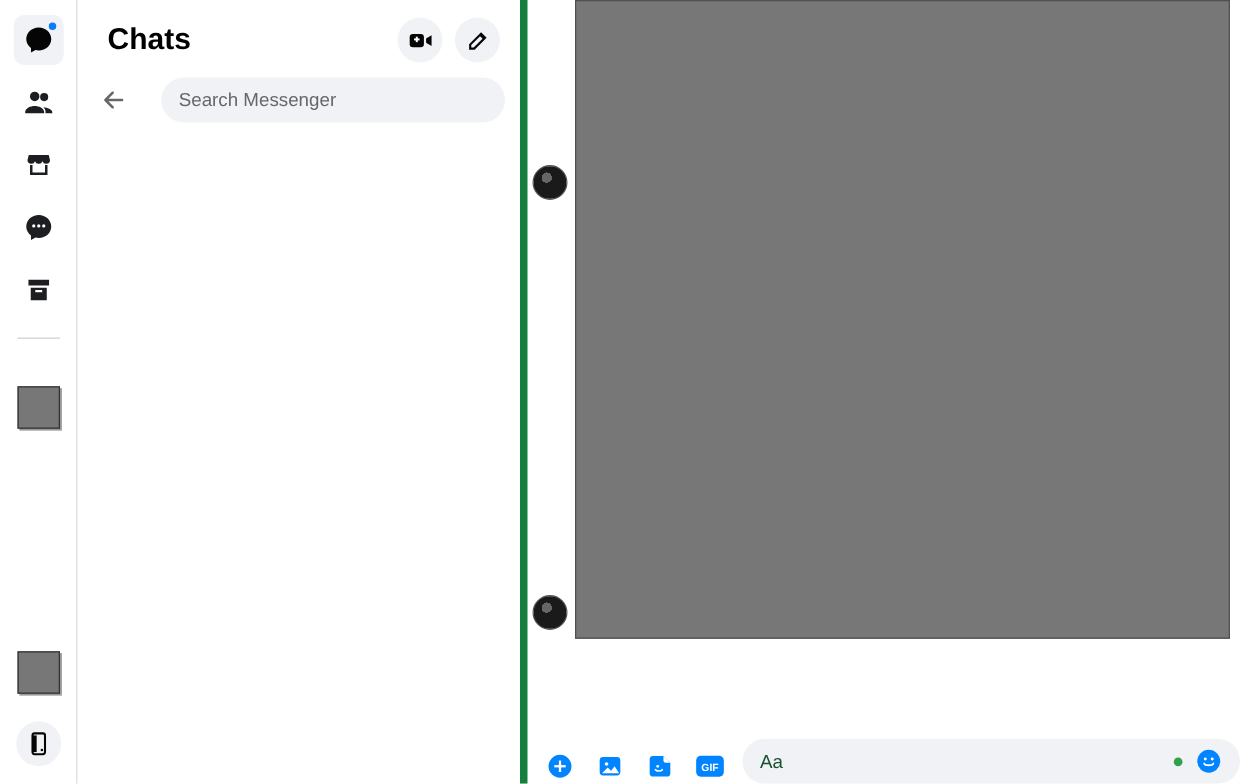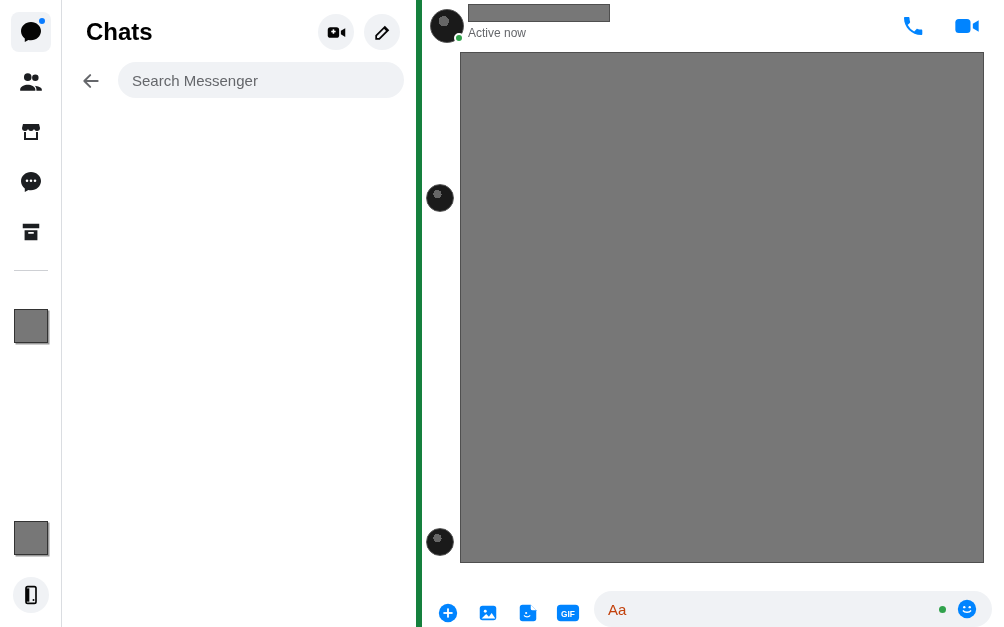--- a/index.html
+++ b/index.html
@@ -78,23 +78,23 @@
     .round-btn {
       width: 36px; height: 36px;
       border-radius: 50%;
       background: #f0f2f5;
       display: flex; align-items:center; justify-content:center;
       margin-left: 10px;
       cursor: pointer;
     }
     .search-row {
       display: flex;
-      align-items: flex-end;
+      align-items: center;
       padding: 4px 12px 8px 12px;
-      gap: 10px;
+      gap: 21px;
     }
     .back-arrow {
       width: 34px; height: 34px;
       display: flex; align-items:center; justify-content:center;
       border-radius: 50%;
       cursor: pointer;
     }
     .search-input {
       flex: 1;
       height: 36px;
@@ -201,21 +201,21 @@
     .compose-input {
       flex: 1;
       height: 36px;
       border-radius: 18px;
       background: #f0f2f5;
       display: flex;
       align-items: center;
       padding: 0 14px;
       gap: 10px;
     }
-    .compose-input .ph { color: #c2410c; font-size: 15px; flex:1; }
+    .compose-input .ph { color: #14532d; font-size: 15px; flex:1; }
     .presence-dot {
       width: 7px; height:7px; border-radius:50%;
       background:#31a24c;
     }
     svg { display:block; }
   </style>
 </head>
 <body>
 
 <div class="nav-rail">
@@ -279,40 +279,20 @@
     <div class="back-arrow">
       <svg width="20" height="20" viewBox="0 0 24 24">
         <path fill="none" stroke="#65676b" stroke-width="2.4" stroke-linecap="round" stroke-linejoin="round" d="M11 5l-7 7 7 7M4 12h16"></path>
       </svg>
     </div>
     <input class="search-input" placeholder="Search Messenger" style="">
   </div>
 </div>
 
 <div class="conv">
-  <div class="conv-header" style="position:relative;">
-    <div class="avatar">
-      <span class="online-dot"></span>
-    </div>
-    <div class="name-block"></div>
-    <div class="status-text">Active now</div>
-    <div class="conv-actions">
-      <div class="ibtn">
-        <svg width="24" height="24" viewBox="0 0 24 24">
-          <path fill="#0084ff" d="M6.6 10.8a15 15 0 0 0 6.6 6.6l2.2-2.2c.3-.3.7-.4 1.1-.3 1.2.4 2.5.6 3.8.6.6 0 1 .5 1 1V20c0 .6-.5 1-1 1C10.6 21 3 13.4 3 4c0-.6.5-1 1-1h3.5c.6 0 1 .5 1 1 0 1.3.2 2.6.6 3.8.1.4 0 .8-.3 1.1l-2.2 2z"></path>
-        </svg>
-      </div>
-      <div class="ibtn">
-        <svg width="28" height="28" viewBox="0 0 24 24">
-          <rect x="2" y="6" width="13" height="12" rx="3" fill="#0084ff"></rect>
-          <path d="M17 10l5-3v10l-5-3z" fill="#0084ff"></path>
-        </svg>
-      </div>
-    </div>
-  </div>
   <div class="messages">
     <div class="big-block"></div>
     <div class="avatar small msg-avatar-1"></div>
     <div class="avatar small msg-avatar-2"></div>
   </div>
   <div class="composer">
     <div class="tool">
       <svg width="22" height="22" viewBox="0 0 24 24">
         <circle cx="12" cy="12" r="10" fill="#0084ff"></circle>
         <rect x="7" y="11" width="10" height="2" fill="#fff"></rect>

